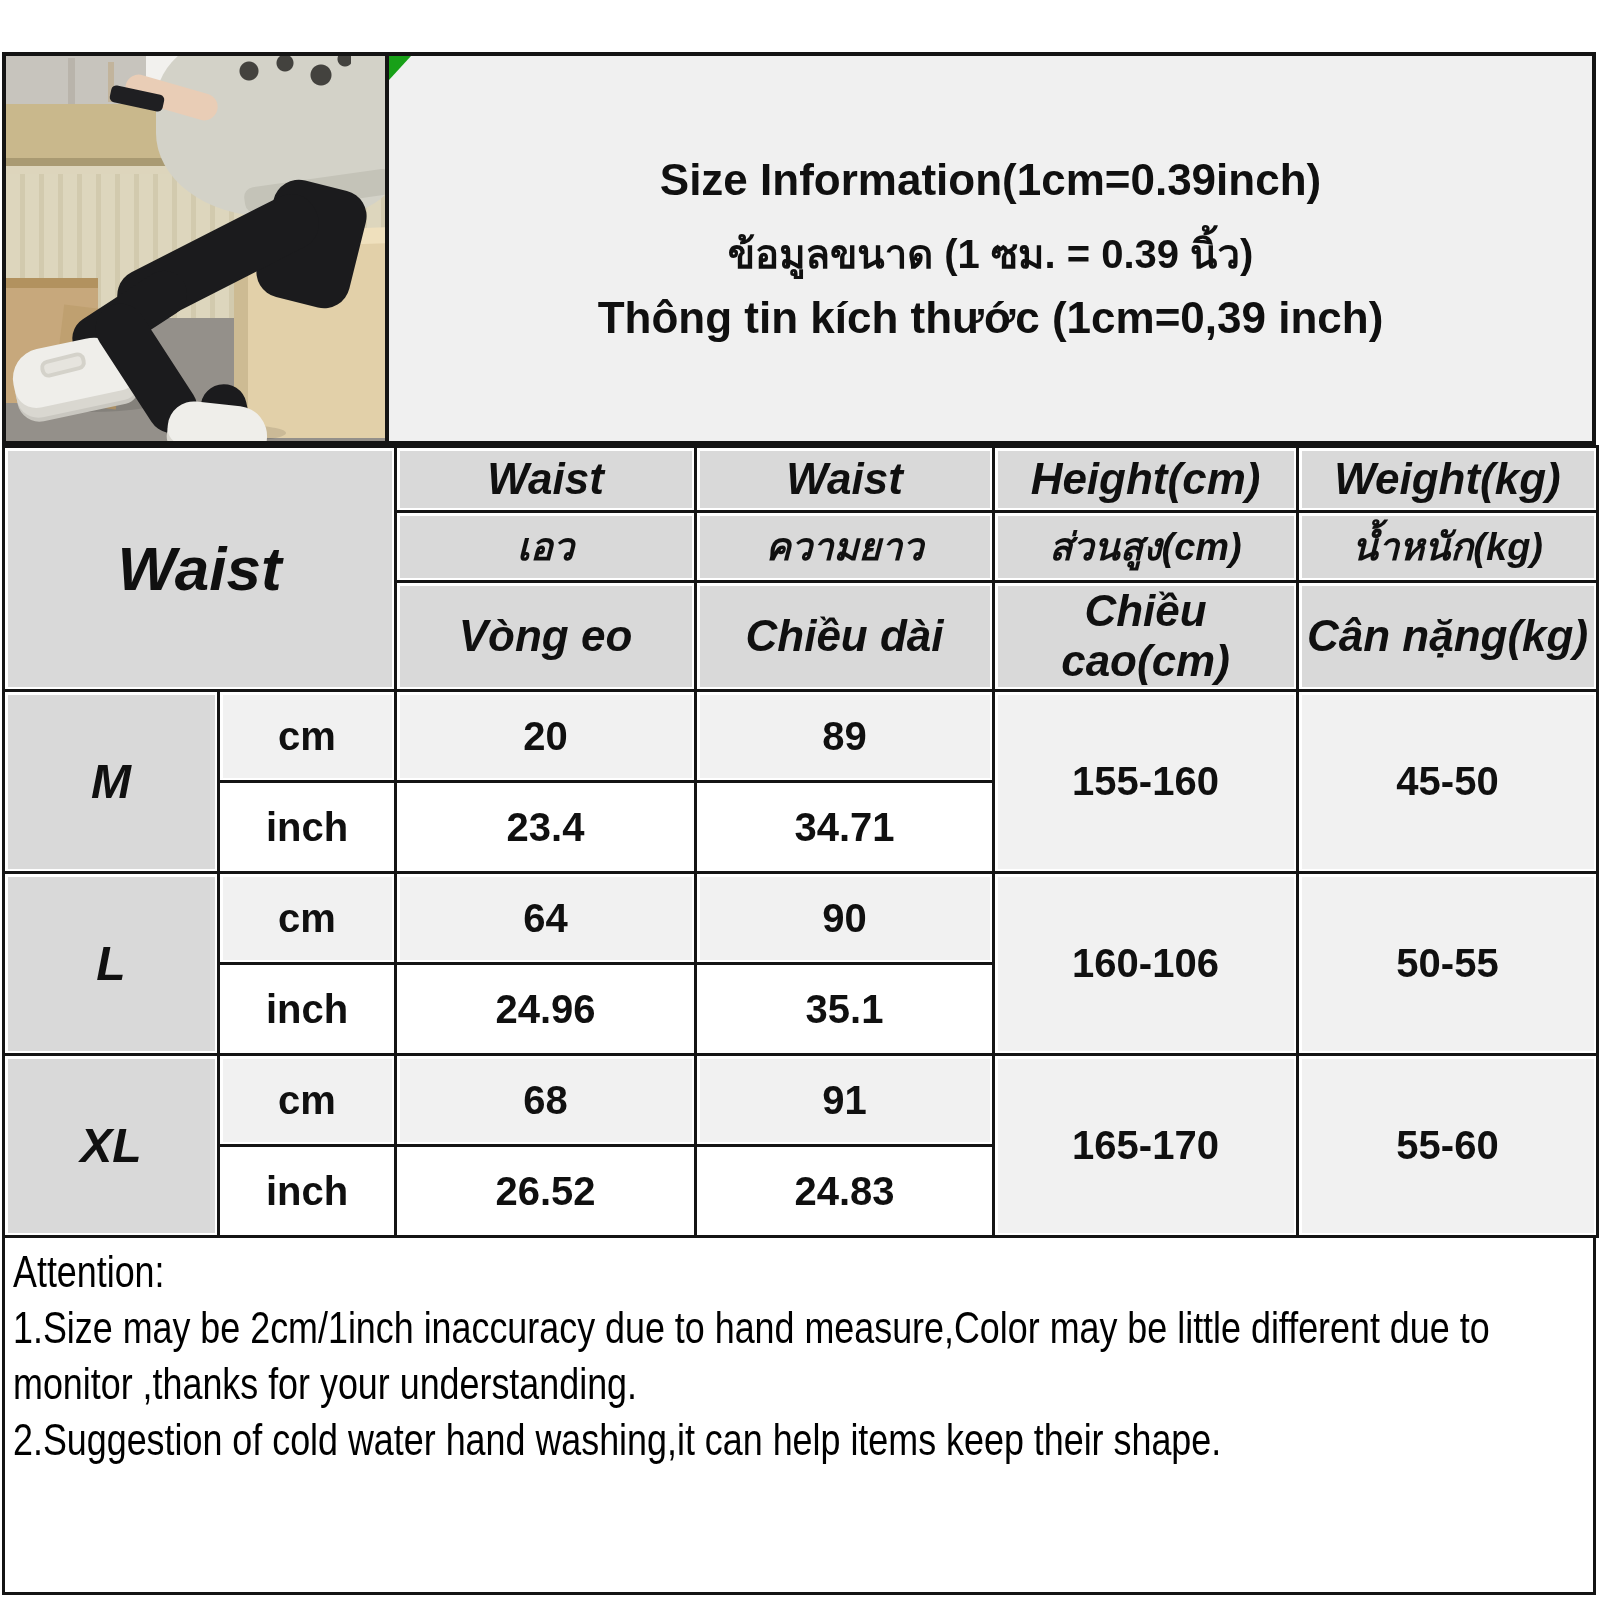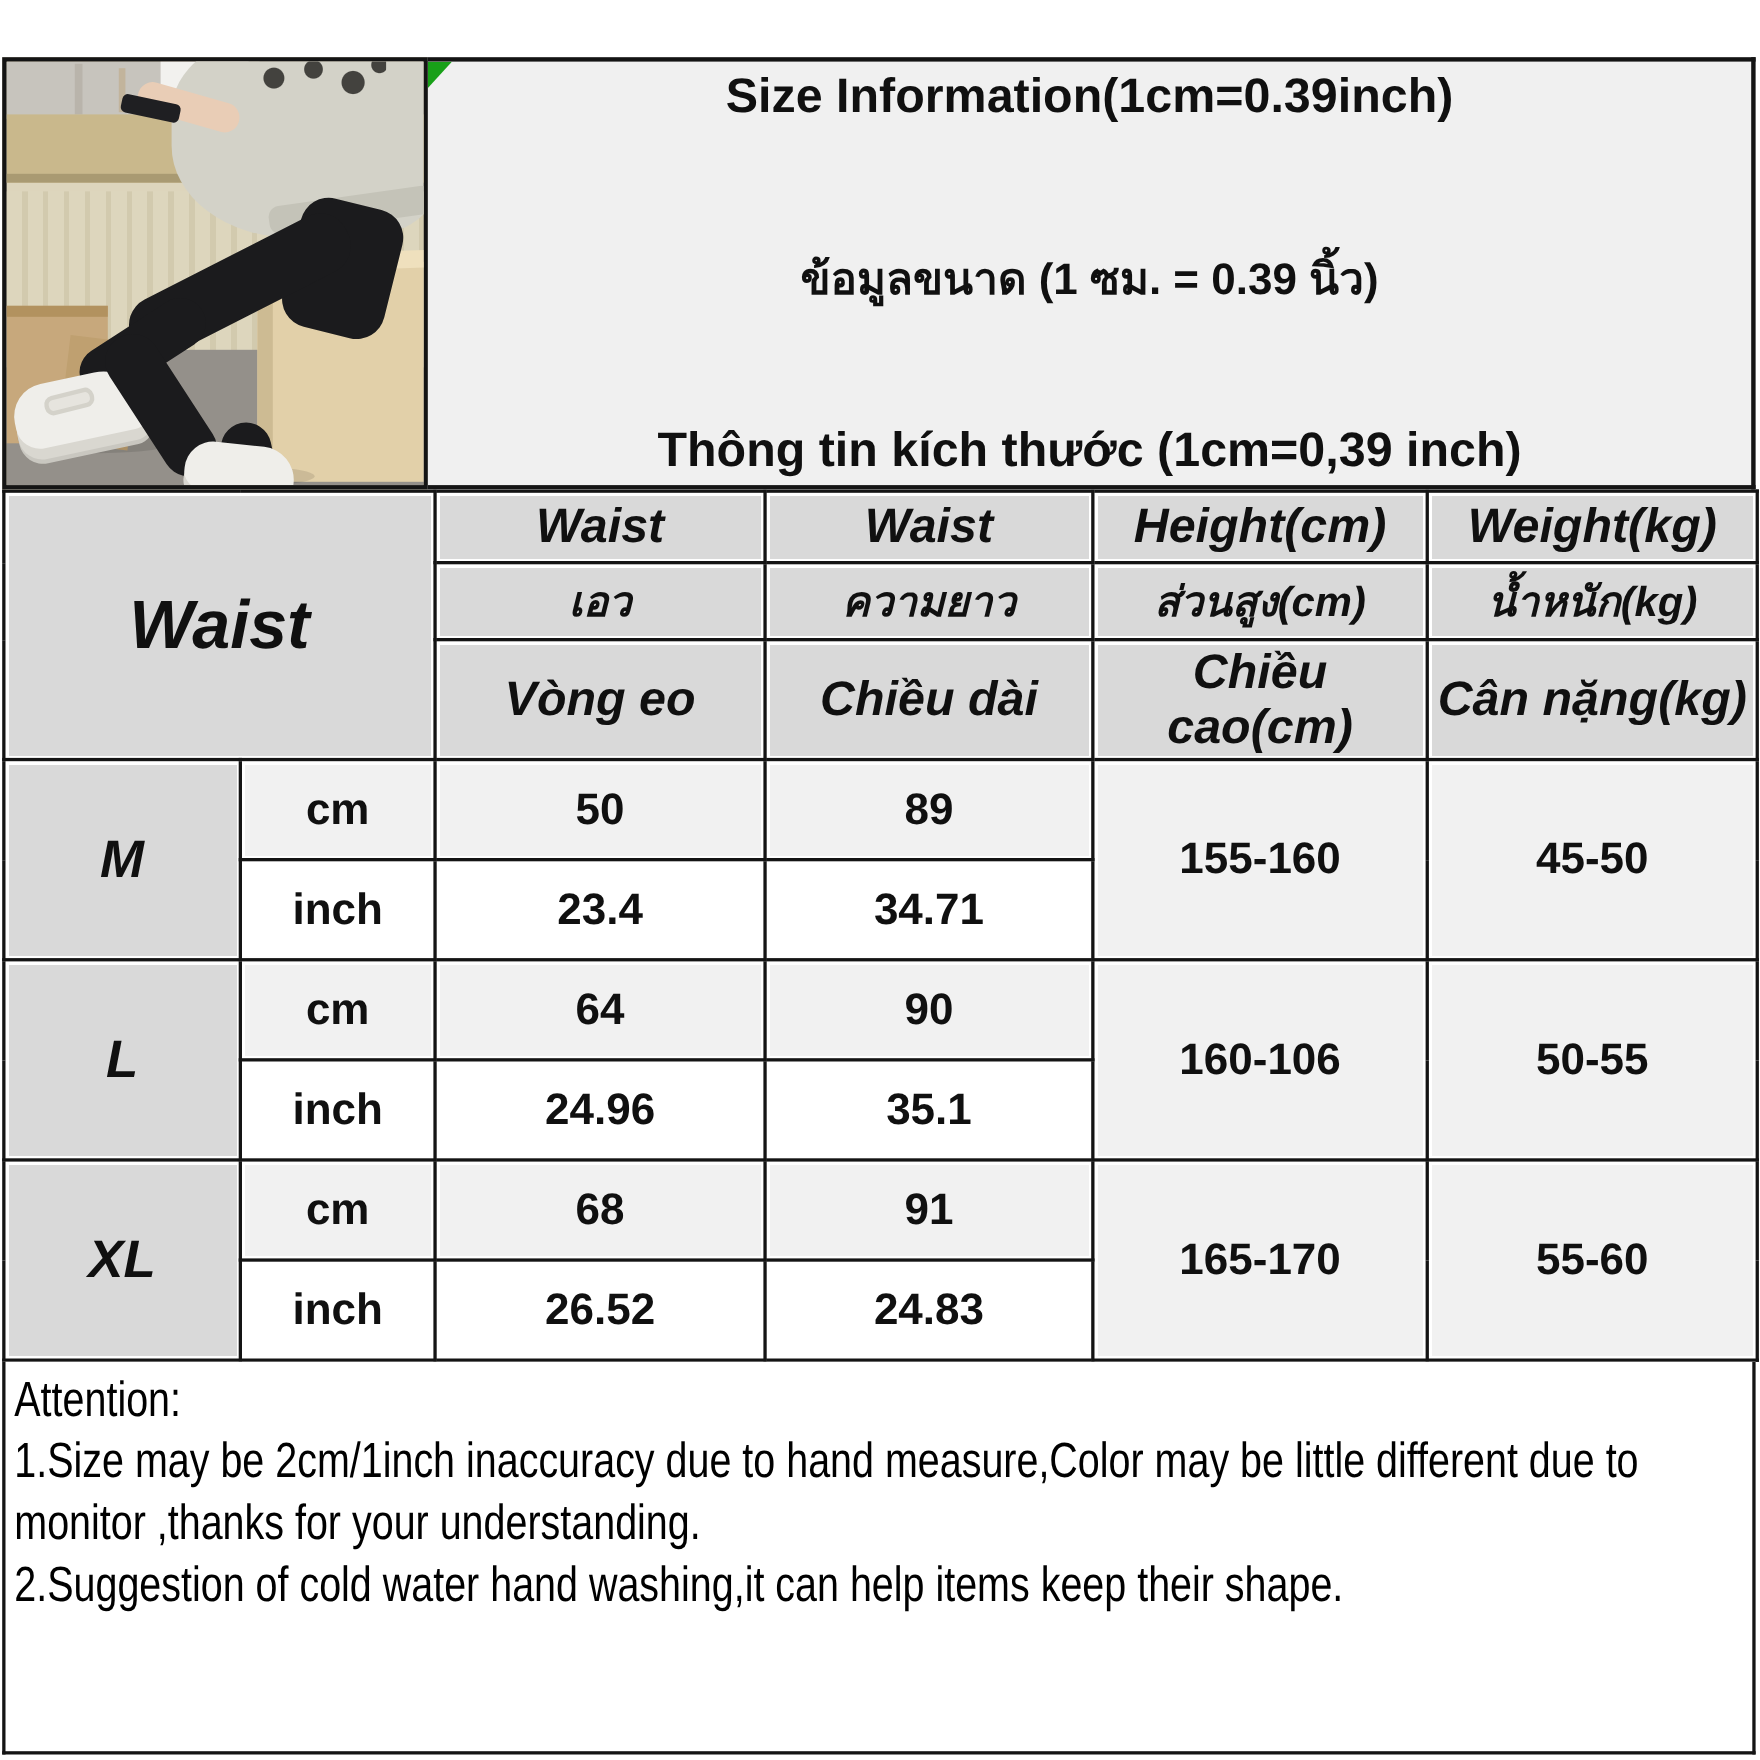--- a/index.html
+++ b/index.html
@@ -20,21 +20,21 @@
 
   
   .top-row{display:flex;height:393px;}
   .photo-box{
     width:387px;flex:none;position:relative;overflow:hidden;
     border:4px solid var(--border);background:#ddd5bc;
   }
   .info-box{
     flex:1;position:relative;background:var(--header-box-bg);
     border:4px solid var(--border);border-left:none;
-    display:flex;flex-direction:column;justify-content:space-between;align-items:center;
+    display:flex;flex-direction:column;justify-content:center;align-items:center;
     text-align:center;
   }
   .corner-flag{
     position:absolute;left:0;top:0;width:22px;height:24px;
     background:var(--accent-green);
     clip-path:polygon(0 0,100% 0,0 100%);
   }
   .info-line{font-weight:bold;font-size:48px;line-height:63px;white-space:nowrap;}
   .info-line.th{font-size:40px;margin-top:12px;}
 
@@ -181,21 +181,21 @@
     <tr class="hrow">
       <td class="g vi">Vòng eo</td>
       <td class="g vi">Chiều dài</td>
       <td class="g vi">Chiều cao(cm)</td>
       <td class="g vi">Cân nặng(kg)</td>
     </tr>
 
     <tr class="brow">
       <td rowspan="2" class="g letter">M</td>
       <td class="l unit">cm</td>
-      <td class="l val">50</td>
+      <td class="l val">20</td>
       <td class="l val">89</td>
       <td rowspan="2" class="l val">155-160</td>
       <td rowspan="2" class="l val">45-50</td>
     </tr>
     <tr class="brow">
       <td class="w unit">inch</td>
       <td class="w val">23.4</td>
       <td class="w val">34.71</td>
     </tr>
 

